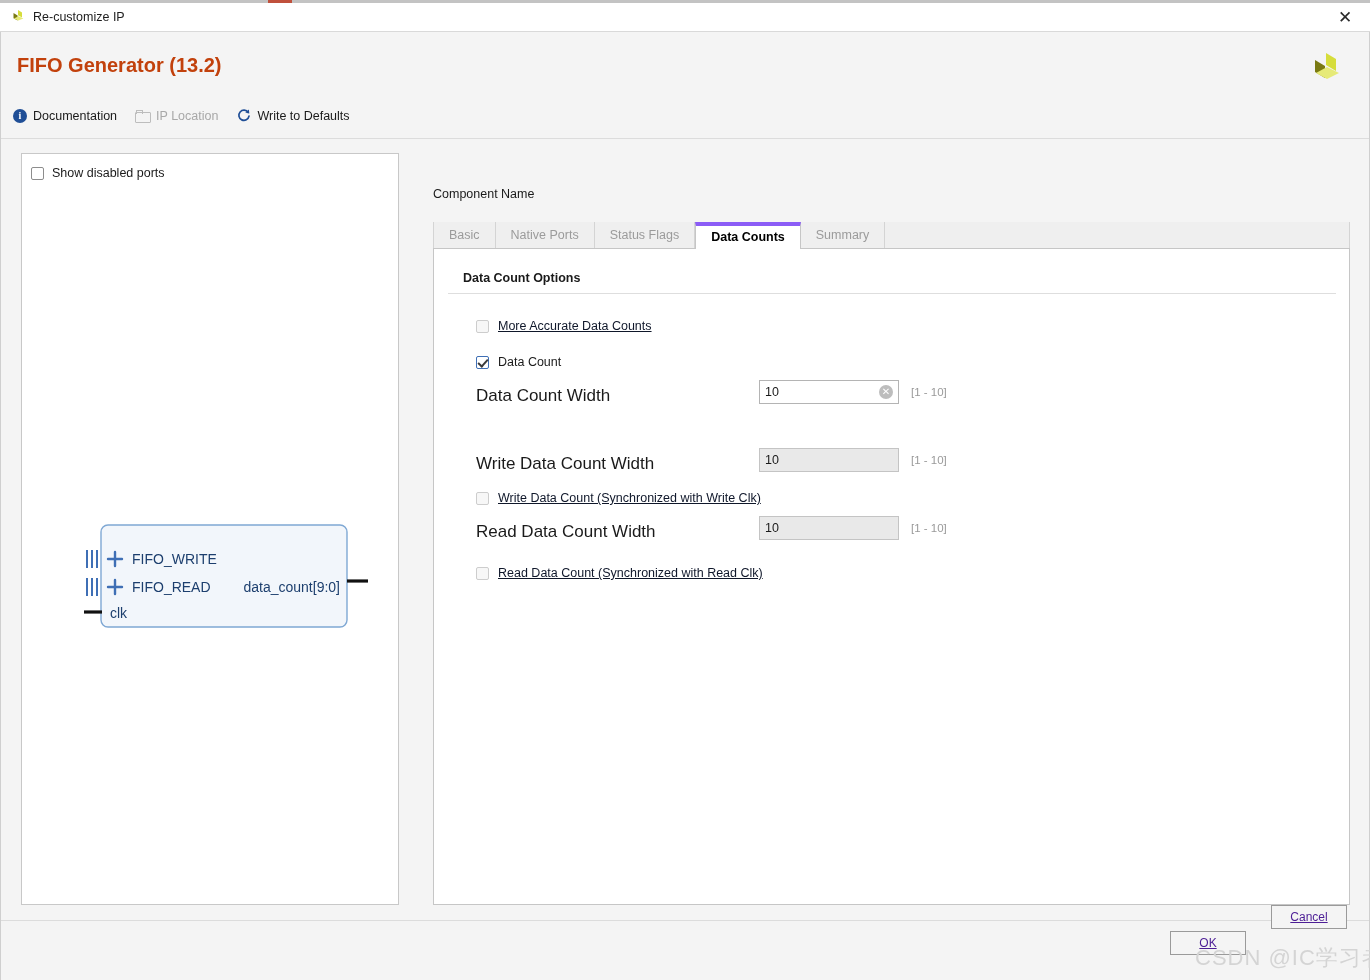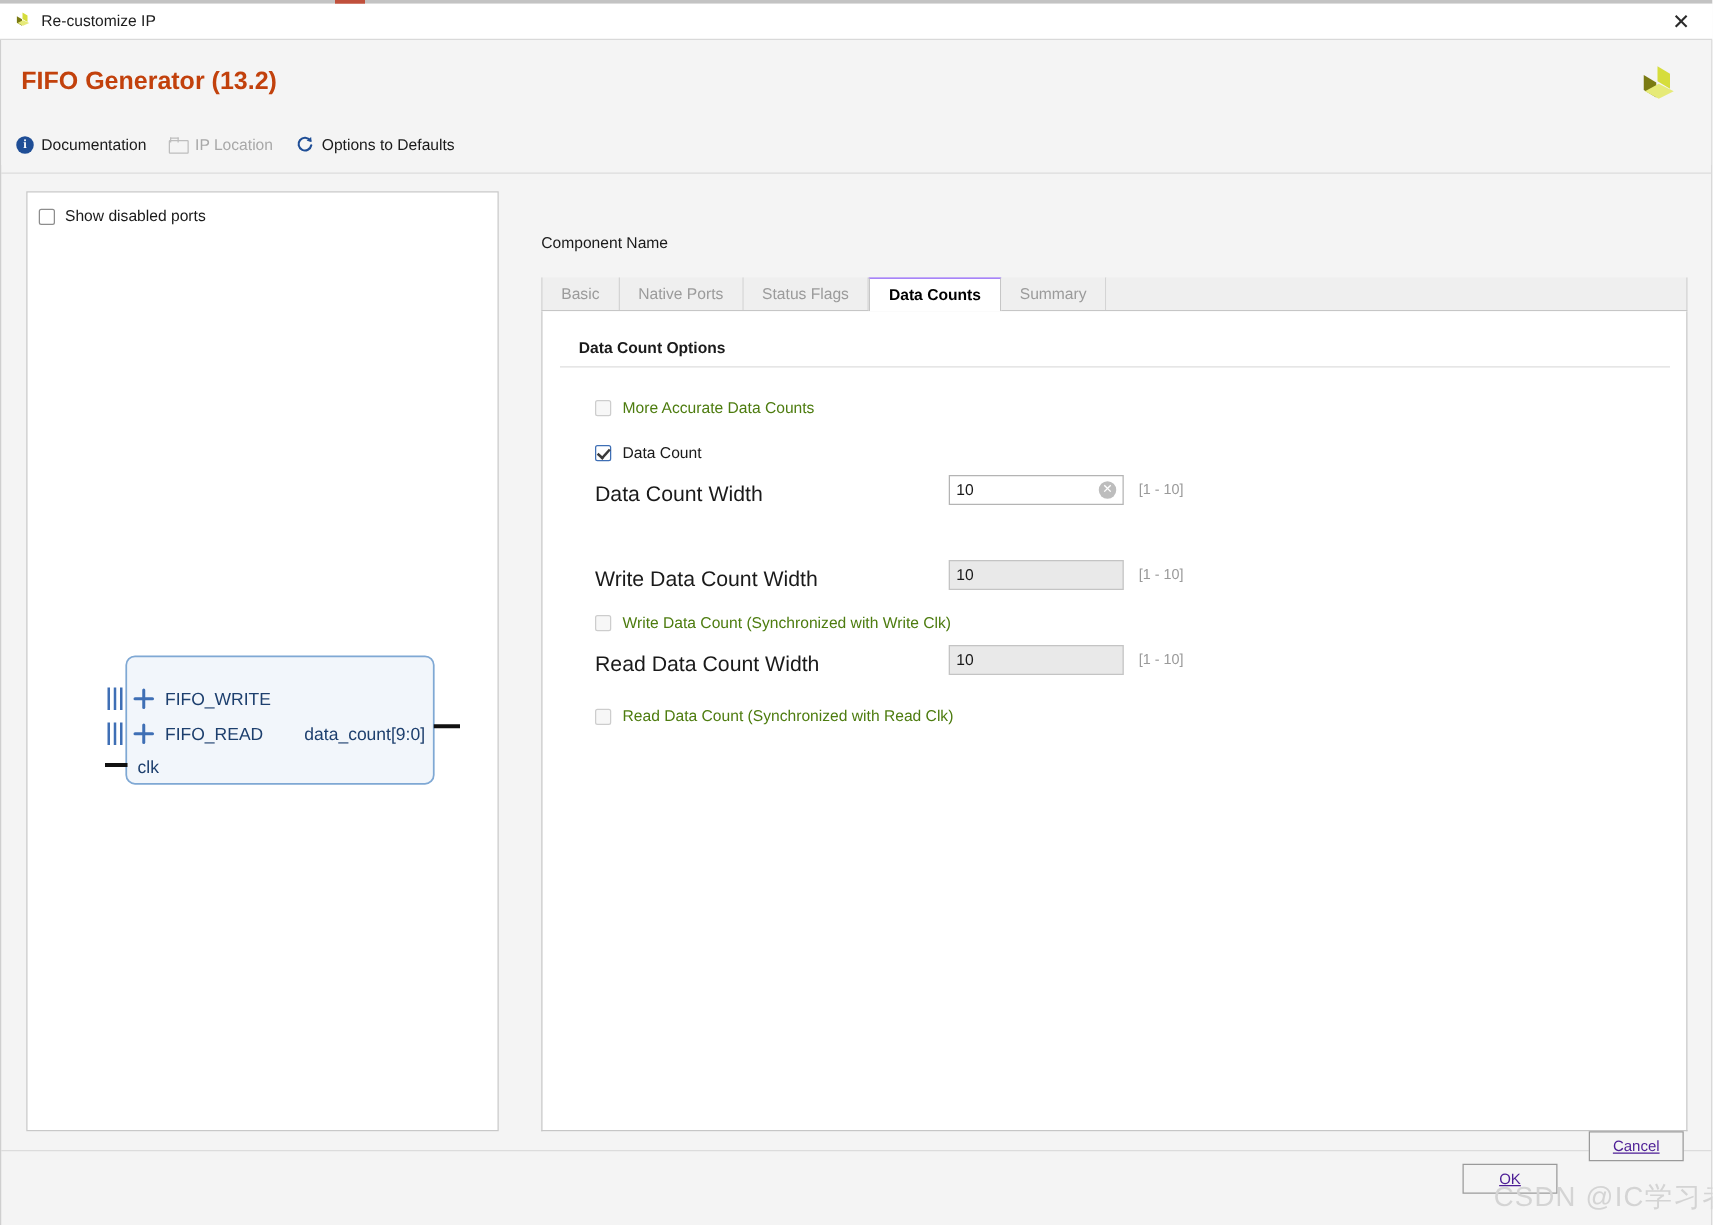--- a/index.html
+++ b/index.html
@@ -256,21 +256,21 @@
     box-sizing: border-box;
     white-space: nowrap;
   }
   .tab:first-child { border-left: 1px solid #d4d4d4; }
   .tab.active {
     background: #ffffff;
     color: #000000;
     font-weight: bold;
     border-left: 1px solid #c6c6c6;
     border-right: 1px solid #c6c6c6;
-    border-top: 1px solid #8b5cf6;
+    border-top: 4px solid #8b5cf6;
     margin-bottom: -1px;
     padding-bottom: 1px;
     text-align: right;
   }
   #tab-filler {
     flex: 1;
     background: #efefef;
     border-right: 1px solid #d4d4d4;
   }
 
@@ -305,21 +305,21 @@
     left: 42px;
     display: flex;
     align-items: center;
     height: 22px;
   }
   .opt-check-label {
     font-size: 12.5px;
     margin-left: 9px;
     color: #1a1a1a;
   }
-  .opt-check-label.disabled { color: #4d7c0f; }
+  .opt-check-label.disabled { color: #0f172a; text-decoration: underline; }
 
   .field-label {
     position: absolute;
     font-size: 17px;
     color: #1a1a1a;
     left: 42px;
   }
   .num-input-wrap {
     position: absolute;
     left: 325px;
@@ -436,21 +436,21 @@
       <span class="icon-folder"></span>
       <span>IP Location</span>
     </div>
     <div class="tool-link">
       <span class="icon-refresh">
         <svg width="15" height="15" viewBox="0 0 15 15">
           <path d="M12.2 4.4 A5.1 5.1 0 1 0 13 8.2" fill="none" stroke="#1f4e96" stroke-width="1.7" stroke-linecap="round"></path>
           <polygon points="12.9,1.5 13.3,5.6 9.3,4.5" fill="#1f4e96"></polygon>
         </svg>
       </span>
-      <span>Options to Defaults</span>
+      <span>Write to Defaults</span>
     </div>
   </div>
   <div id="toolbar-divider"></div>
 
   <div id="preview-panel">
     <div id="show-disabled-row">
       <span class="cbx"></span>
       <span id="show-disabled-label">Show disabled ports</span>
     </div>
 

